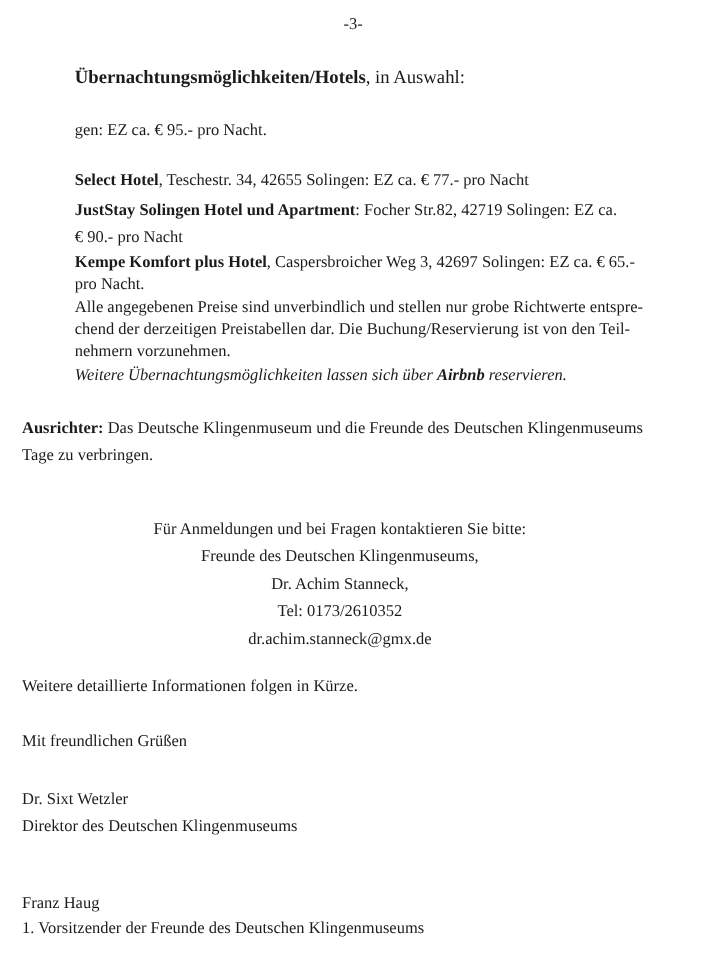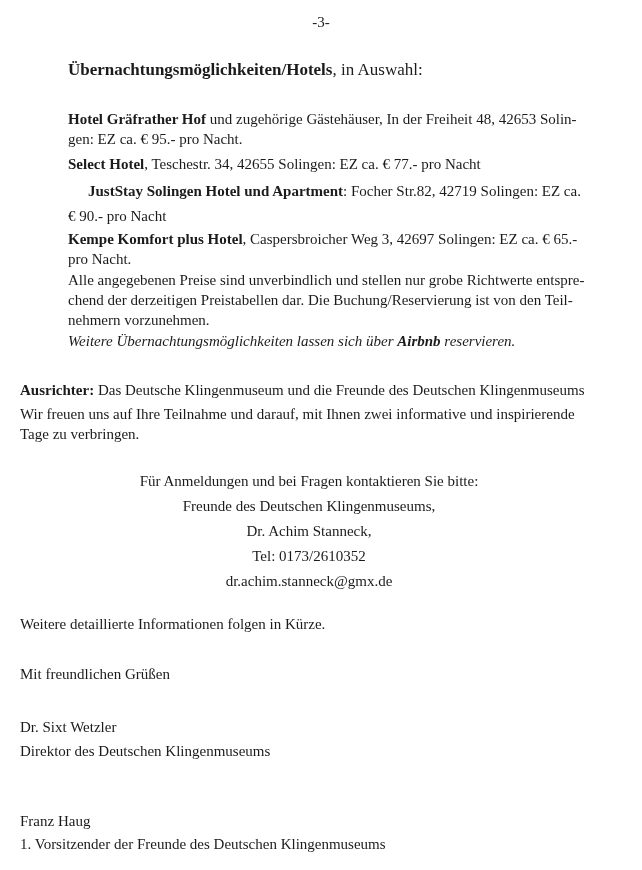--- a/index.html
+++ b/index.html
@@ -24,21 +24,21 @@
     line-height: 20px;
     letter-spacing: 0px;
   }
   .b { font-weight: 700; }
   .tline { white-space: nowrap; }
 
   .page-number   { top: 12px;  left: 0; width: 642px; text-align: center; }
   .heading       { top: 60px;  left: 68px; font-size: 17px; }
   .hotel-1       { top: 109px; left: 68px; }
   .hotel-2       { top: 154px; left: 68px; }
-  .hotel-3       { top: 181px; left: 68px; margin-left: 20px; }
+  .hotel-3       { top: 181px; left: 68px; }
   .hotel-3price  { top: 206px; left: 68px; }
   .hotel-4       { top: 229px; left: 68px; }
   .prices-note   { top: 270px; left: 68px; }
   .airbnb-note   { top: 331px; left: 68px; font-style: italic; }
   .organizer     { top: 380px; left: 20px; }
   .anticipation  { top: 404px; left: 20px; }
   .contact       { top: 469px; left: 0; width: 618px; text-align: center; line-height: 25px; }
   .further-info  { top: 614px; left: 20px; }
   .closing       { top: 664px; left: 20px; }
   .sig-director  { top: 715px; left: 20px; line-height: 24px; }
@@ -49,21 +49,20 @@
 
 <div class="page">
 
   <div class="block page-number">-3-</div>
 
   <div class="block heading">
       <div class="tline"><span class="b">Übernachtungsmöglichkeiten/Hotels</span><span>, in Auswahl:</span></div>
     </div>
 
   <div class="block hotel-1">
-      <div class="tline"><span class="b">Hotel Gräfrather Hof</span><span> und zugehörige Gästehäuser, In der Freiheit 48, 42653 Solin-</span></div>
       <div class="tline"><span>gen: EZ ca. € 95.- pro Nacht.</span></div>
     </div>
 
   <div class="block hotel-2">
       <div class="tline"><span class="b">Select Hotel</span><span>, Teschestr. 34, 42655 Solingen: EZ ca. € 77.- pro Nacht</span></div>
     </div>
 
   <div class="block hotel-3">
       <div class="tline"><span class="b">JustStay Solingen Hotel und Apartment</span><span>: Focher Str.82, 42719 Solingen: EZ ca.</span></div>
     </div>
@@ -85,21 +84,20 @@
 
   <div class="block airbnb-note">
       <div class="tline"><span>Weitere Übernachtungsmöglichkeiten lassen sich über </span><span class="b">Airbnb</span><span> reservieren.</span></div>
     </div>
 
   <div class="block organizer">
       <div class="tline"><span class="b">Ausrichter:</span><span> Das Deutsche Klingenmuseum und die Freunde des Deutschen Klingenmuseums</span></div>
     </div>
 
   <div class="block anticipation">
-      <div class="tline"><span>Wir freuen uns auf Ihre Teilnahme und darauf, mit Ihnen zwei informative und inspirierende</span></div>
       <div class="tline"><span>Tage zu verbringen.</span></div>
     </div>
 
   <div class="block contact">
       <div class="tline"><span>Für Anmeldungen und bei Fragen kontaktieren Sie bitte:</span></div>
       <div class="tline"><span>Freunde des Deutschen Klingenmuseums,</span></div>
       <div class="tline"><span>Dr. Achim Stanneck,</span></div>
       <div class="tline"><span>Tel: 0173/2610352</span></div>
       <div class="tline"><span>dr.achim.stanneck@gmx.de</span></div>
     </div>

